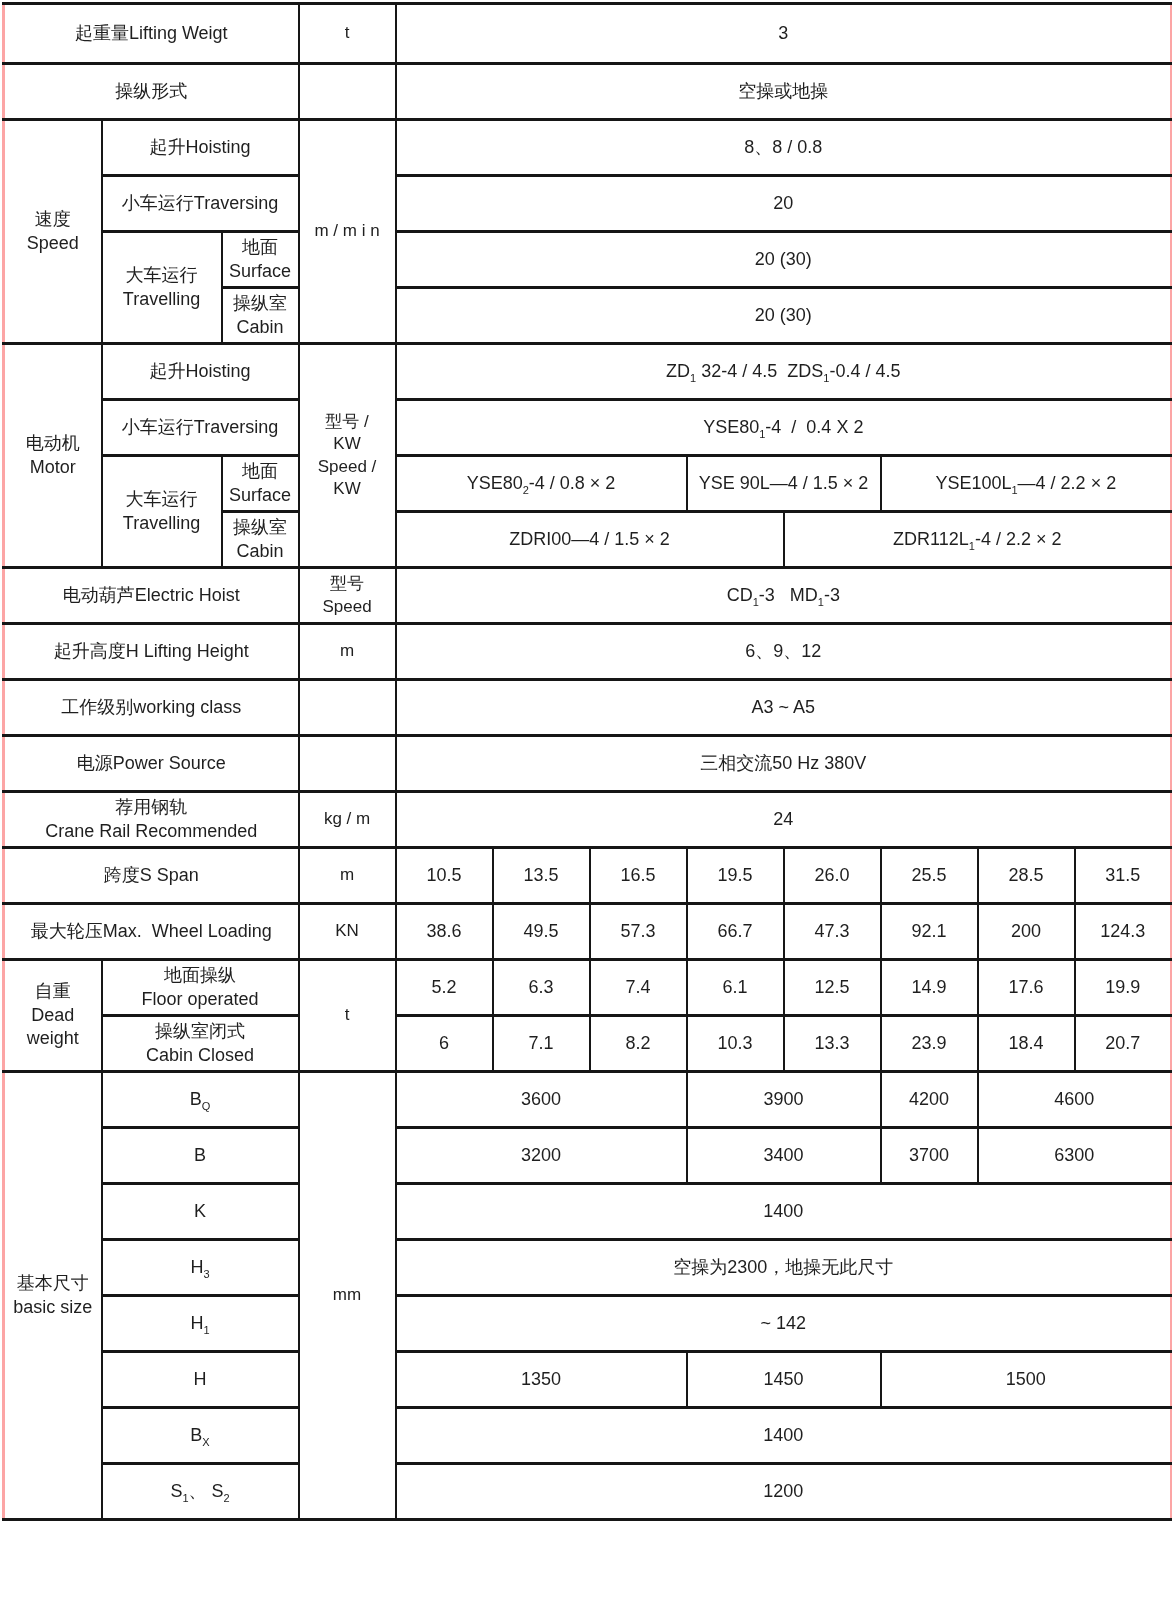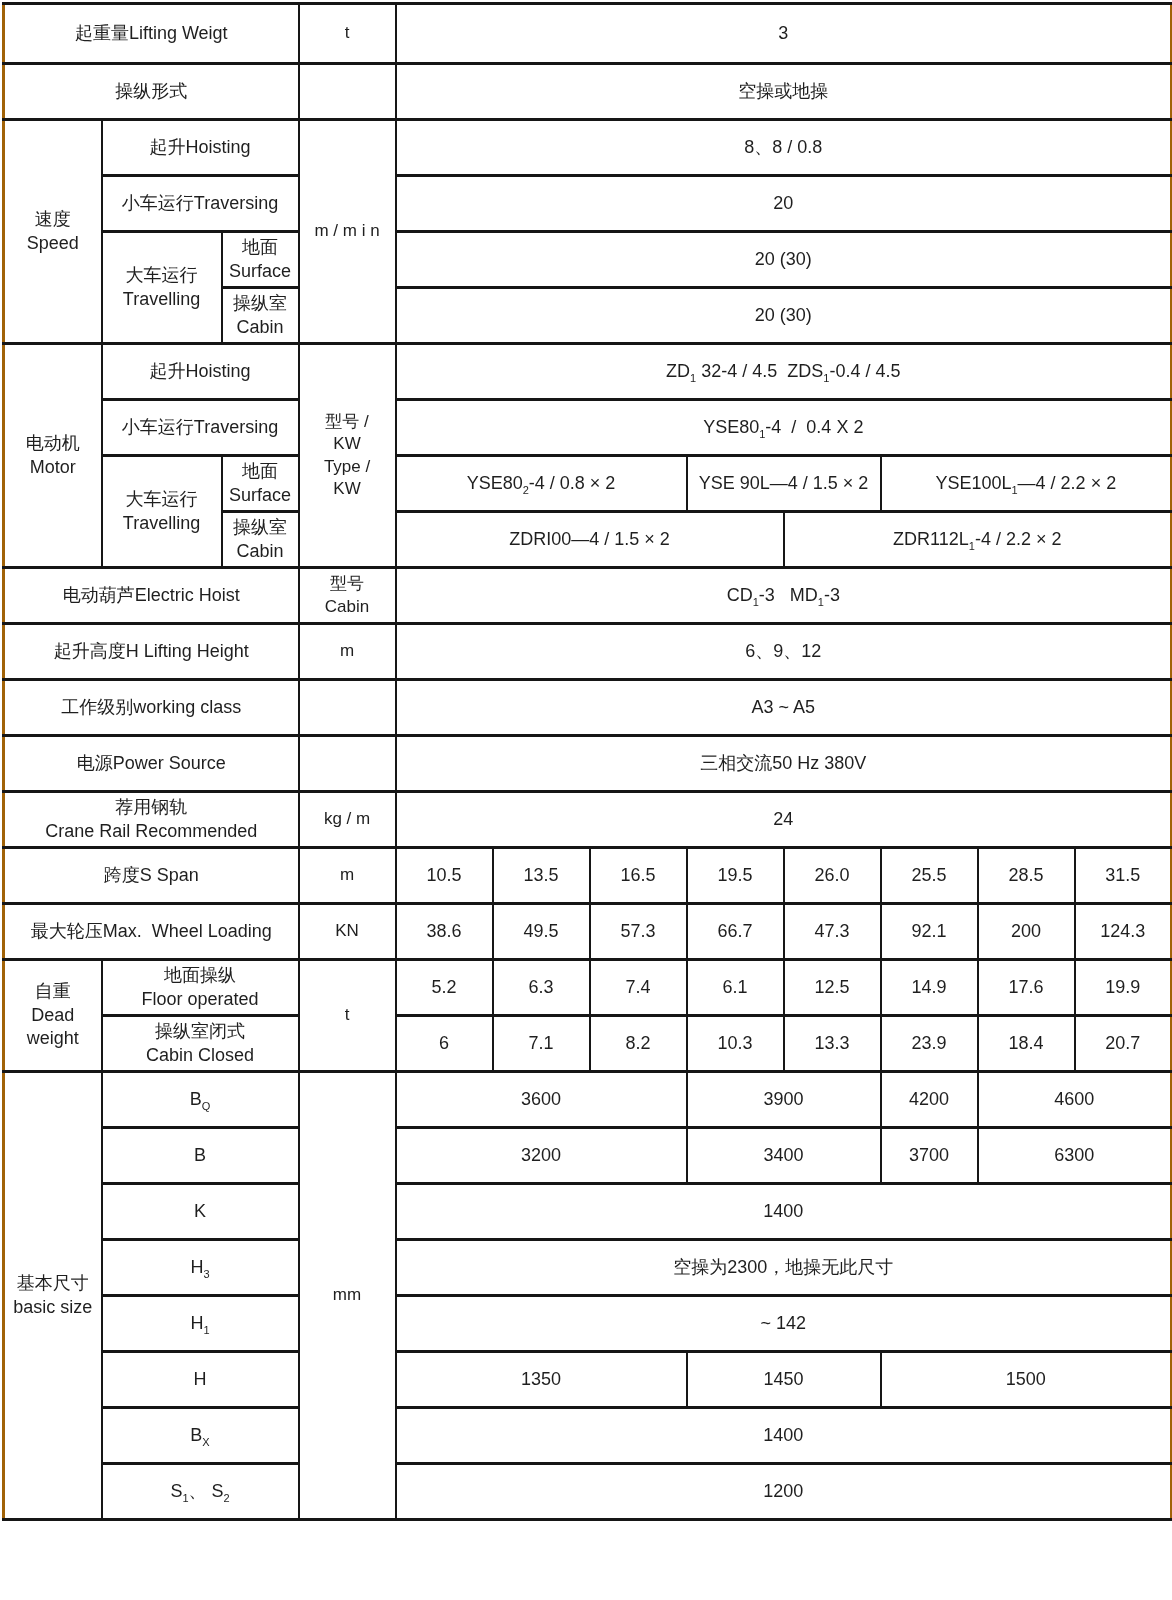--- a/index.html
+++ b/index.html
@@ -4,21 +4,21 @@
 <style>
   html,body { margin:0; padding:0; }
   body {
     width:1172px; height:1600px; background:#ffffff;
     font-family:"Liberation Sans","DejaVu Sans",sans-serif;
     color:#1f1f1f;
   }
   table.spec {
     border-collapse:collapse; table-layout:fixed;
     width:1168px; margin:2px 0 0 2px;
-    border:3px solid #a16207;
+    border:3px solid #fca5a5;
   }
   td {
     border-left:2px solid #161616; border-right:2px solid #161616;
     border-top:3px solid #161616; border-bottom:3px solid #161616;
     text-align:center; vertical-align:middle;
     font-size:18px; line-height:1.3; padding:0 2px;
     white-space:pre-wrap; overflow:hidden;
   }
   tr { height:56px; }
   tr.r1 { height:60px; }
@@ -80,21 +80,21 @@
 Cabin</td>
     <td colspan="8">20 (30)</td>
   </tr>
 
   <tr>
     <td rowspan="4">电动机
 Motor</td>
     <td colspan="2">起升Hoisting</td>
     <td class="unit" rowspan="4">型号 /
 KW
-Type /
+Speed /
 KW</td>
     <td colspan="8">ZD<sub>1</sub> 32-4 / 4.5  ZDS<sub>1</sub>-0.4 / 4.5</td>
   </tr>
   <tr>
     <td colspan="2">小车运行Traversing</td>
     <td colspan="8">YSE80<sub>1</sub>-4  /  0.4 X 2</td>
   </tr>
   <tr>
     <td rowspan="2">大车运行
 Travelling</td>
@@ -107,21 +107,21 @@
   <tr>
     <td>操纵室
 Cabin</td>
     <td colspan="4">ZDRI00—4 / 1.5 × 2</td>
     <td colspan="4">ZDR112L<sub>1</sub>-4 / 2.2 × 2</td>
   </tr>
 
   <tr>
     <td colspan="3">电动葫芦Electric Hoist</td>
     <td class="unit">型号
-Cabin</td>
+Speed</td>
     <td colspan="8">CD<sub>1</sub>-3   MD<sub>1</sub>-3</td>
   </tr>
 
   <tr>
     <td colspan="3">起升高度H Lifting Height</td>
     <td class="unit">m</td>
     <td colspan="8">6、9、12</td>
   </tr>
 
   <tr>

